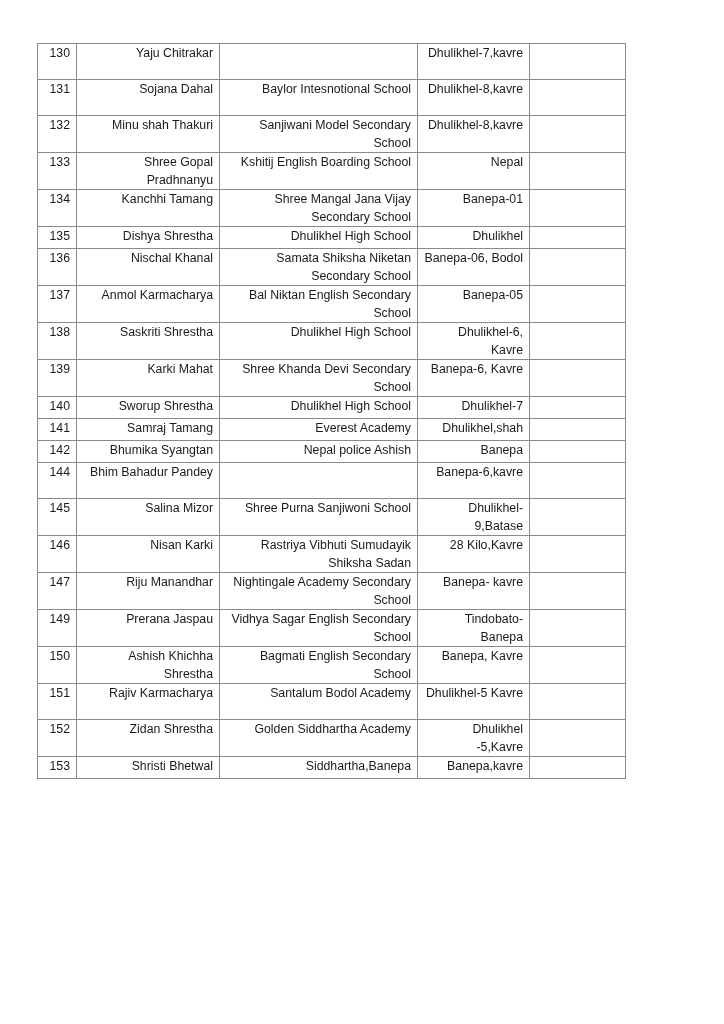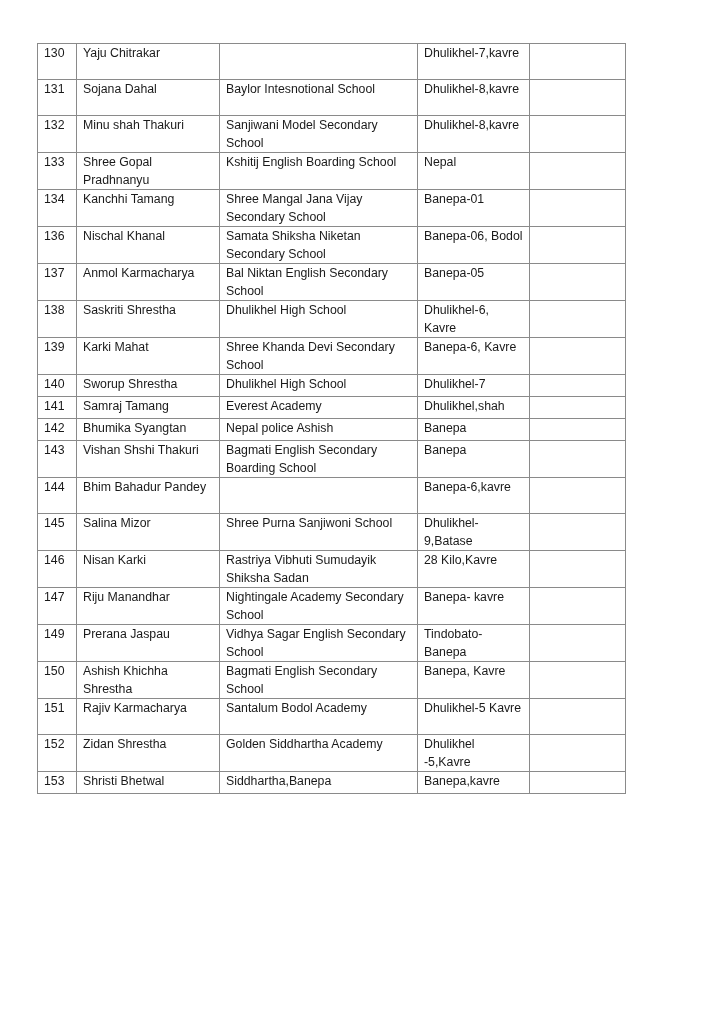--- a/index.html
+++ b/index.html
@@ -3,21 +3,21 @@
 <meta charset="utf-8">
 <style>
   html, body { margin:0; padding:0; background:#ffffff; }
   body { width:724px; height:1024px; position:relative; overflow:hidden; }
   .page { position:absolute; left:0; top:0; width:724px; height:1024px; background:#fff; }
   table.roster {
     position:absolute; left:37px; top:43px;
     border-collapse:collapse; table-layout:fixed;
     width:588px;
     font-family:"Liberation Sans", sans-serif;
-    font-size:12.3px; color:#1a1a1a; line-height:18px;
+    font-size:12.3px; color:#1a1a1a; line-height:18px;text-align:right;
   }
   table.roster td {
     border:1px solid #8a8a8a;
     padding:0 6px 0 6px;
     vertical-align:top;
     overflow:hidden;
   }
   table.roster tr.two td { height:35px; }
   table.roster tr.one td { height:21px; }
   col.c1 { width:39px; }
@@ -68,20 +68,27 @@
           <td>Nepal</td>
           <td></td>
         </tr>
         <tr class="two">
           <td class="sn">134</td>
           <td>Kanchhi Tamang</td>
           <td>Shree Mangal Jana Vijay Secondary School</td>
           <td>Banepa-01</td>
           <td></td>
         </tr>
+        <tr class="one">
+          <td class="sn">135</td>
+          <td>Dishya Shrestha</td>
+          <td>Dhulikhel High School</td>
+          <td>Dhulikhel</td>
+          <td></td>
+        </tr>
         <tr class="two">
           <td class="sn">136</td>
           <td>Nischal Khanal</td>
           <td>Samata Shiksha Niketan Secondary School</td>
           <td>Banepa-06, Bodol</td>
           <td></td>
         </tr>
         <tr class="two">
           <td class="sn">137</td>
           <td>Anmol Karmacharya</td>
@@ -114,27 +121,20 @@
           <td class="sn">141</td>
           <td>Samraj Tamang</td>
           <td>Everest Academy</td>
           <td>Dhulikhel,shah</td>
           <td></td>
         </tr>
         <tr class="one">
           <td class="sn">142</td>
           <td>Bhumika Syangtan</td>
           <td>Nepal police Ashish</td>
-          <td>Banepa</td>
-          <td></td>
-        </tr>
-        <tr class="two">
-          <td class="sn">143</td>
-          <td>Vishan Shshi Thakuri</td>
-          <td>Bagmati English Secondary Boarding School</td>
           <td>Banepa</td>
           <td></td>
         </tr>
         <tr class="two">
           <td class="sn">144</td>
           <td>Bhim Bahadur Pandey</td>
           <td></td>
           <td>Banepa-6,kavre</td>
           <td></td>
         </tr>

